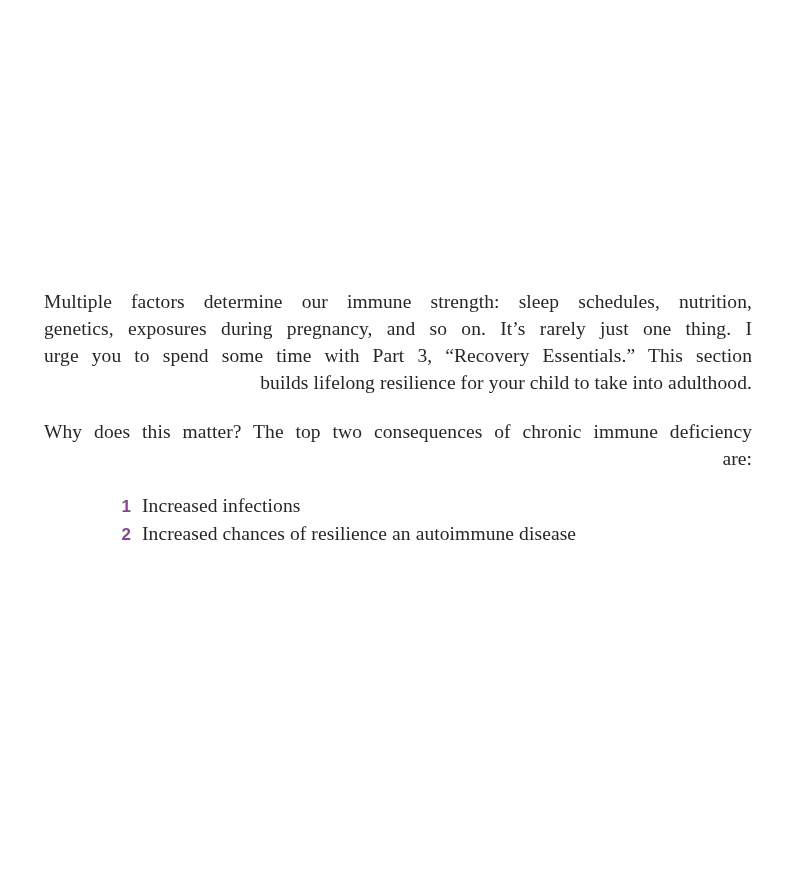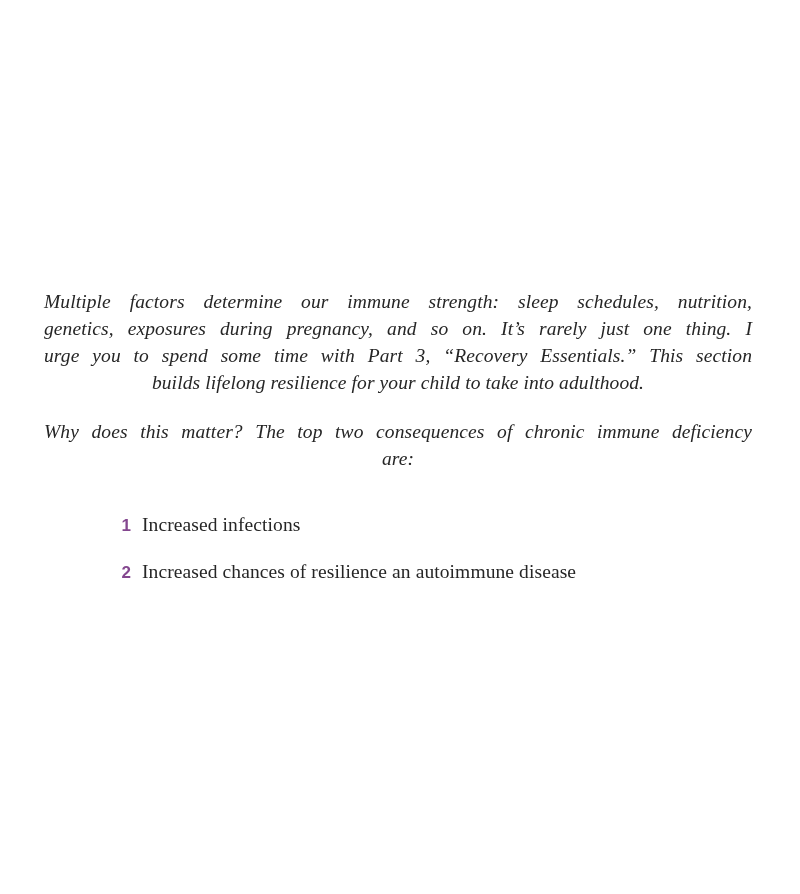--- a/index.html
+++ b/index.html
@@ -13,36 +13,35 @@
     overflow: hidden;
     font-family: "Liberation Serif", serif;
     color: var(--text-color, #262626);
   }
   .page {
     padding: 288px 48px 0 44px;
     width: 708px;
   }
   .para {
     margin: 0 0 22px 0;
-    font-style: italic;
   }
   .para.second {
     margin-bottom: 20px;
   }
   .line {
     font-size: 19.5px;
     line-height: 27px;
     letter-spacing: 0.1px;
   }
   .line.jl {
     text-align: justify;
     text-align-last: justify;
   }
   .line.last {
-    text-align: center;
+    text-align: right;
   }
   .numbered-list {
     margin: 0 0 18px 75px;
   }
   .list-item {
     display: flex;
     align-items: baseline;
     font-size: 19.5px;
     line-height: 27px;
   }
@@ -51,21 +50,20 @@
     font-weight: 700;
     font-size: 17px;
     color: var(--accent-color, #84478f);
     width: 12px;
     text-align: right;
     margin-right: 11px;
     flex: 0 0 auto;
   }
   .item-text {
     letter-spacing: 0.1px;
-    margin-top: 19px;
   }
   .closing {
     margin: 0;
     font-size: 19.5px;
     line-height: 27px;
     letter-spacing: 0.1px;
   }
 </style>
 </head>
 <body style="background: rgb(255, 255, 255);">

